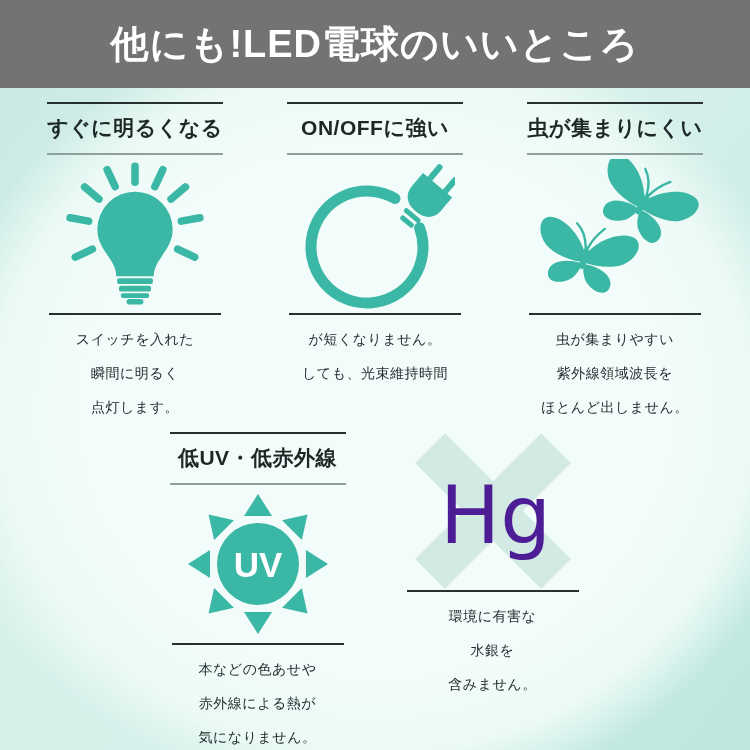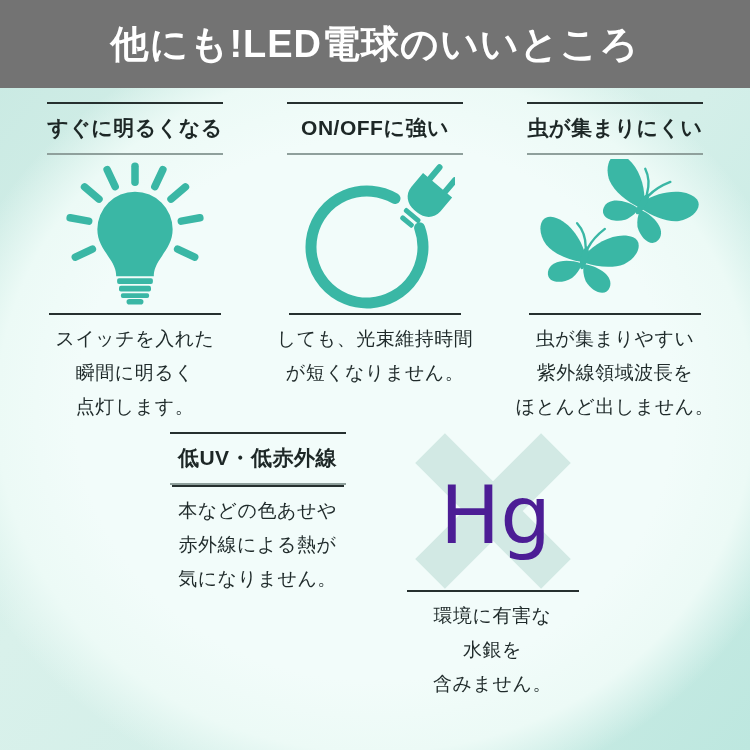--- a/index.html
+++ b/index.html
@@ -29,21 +29,21 @@
     width:176px;text-align:center;
     border-top:2px solid #26302f;border-bottom:2px solid #8fa09c;
     padding:10px 0 11px;
     font-size:21px;font-weight:600;color:#1d2726;letter-spacing:0.5px;white-space:nowrap;
   }
   .icon-wrap{
     height:158px;display:flex;align-items:center;justify-content:center;width:100%;
   }
   .rule{width:172px;border-top:2px solid #26302f;}
   .desc{
-    margin-top:7px;text-align:center;font-size:19px;line-height:34px;
+    margin-top:7px;text-align:center;font-size:14px;line-height:34px;
     color:#1f2a2a;letter-spacing:0.5px;white-space:nowrap;
   }
   
   .hg-icon{position:relative;width:160px;height:150px;display:flex;align-items:center;justify-content:center;}
   .hg-cross{position:absolute;left:50%;top:50%;width:0;height:0;}
   .hg-cross::before,.hg-cross::after{
     content:"";position:absolute;left:0;top:0;width:178px;height:42px;background:#d2e9e4;
   }
   .hg-cross::before{transform:translate(-50%,-50%) rotate(45deg);}
   .hg-cross::after{transform:translate(-50%,-50%) rotate(-45deg);}
@@ -105,22 +105,22 @@
             <rect x="-13" y="-36" width="6" height="22" rx="3"></rect>
             <rect x="7" y="-36" width="6" height="22" rx="3"></rect>
             <path d="M-19 -18 H19 V0 C19 10 11 16 2 16 H-2 C-11 16 -19 10 -19 0 Z"></path>
             <rect x="-10" y="19" width="20" height="5" rx="2"></rect>
             <rect x="-8" y="27" width="16" height="5" rx="2"></rect>
           </g>
         </svg>
       </div>
       <div class="rule"></div>
       <div class="desc">
+        <div>が短くなりません。</div>
         <div>しても、光束維持時間</div>
-        <div>が短くなりません。</div>
       </div>
     </div>
 
     <div class="feature">
       <div class="title-box">虫が集まりにくい</div>
       <div class="icon-wrap">
         <svg width="170" height="150" viewBox="0 0 170 150" fill="none">
           <defs>
             <g id="bfw" fill="#3ab7a5">
               <path d="M0 -4 C 6 -16 22 -30 36 -28 C 46 -26 44 -12 34 -4 C 26 2 12 4 2 3 Z"></path>
@@ -145,20 +145,38 @@
         <div>ほとんど出しません。</div>
       </div>
     </div>
 
   </section>
 
   <section class="row row-bottom">
 
     <div class="feature">
       <div class="title-box">低UV・低赤外線</div>
+      <div class="icon-wrap">
+        <svg width="150" height="150" viewBox="0 0 150 150">
+          <g fill="#3ab7a5">
+            <g id="uvrays">
+              <polygon points="75,5 61,27 89,27"></polygon>
+            </g>
+            <use href="#uvrays" transform="rotate(45 75 75)"></use>
+            <use href="#uvrays" transform="rotate(90 75 75)"></use>
+            <use href="#uvrays" transform="rotate(135 75 75)"></use>
+            <use href="#uvrays" transform="rotate(180 75 75)"></use>
+            <use href="#uvrays" transform="rotate(225 75 75)"></use>
+            <use href="#uvrays" transform="rotate(270 75 75)"></use>
+            <use href="#uvrays" transform="rotate(315 75 75)"></use>
+            <circle cx="75" cy="75" r="41"></circle>
+          </g>
+          <text x="75" y="88" text-anchor="middle" font-size="35" font-weight="bold" fill="#ffffff">UV</text>
+        </svg>
+      </div>
       <div class="rule"></div>
       <div class="desc">
         <div>本などの色あせや</div>
         <div>赤外線による熱が</div>
         <div>気になりません。</div>
       </div>
     </div>
 
     <div class="feature">
       <div class="icon-wrap">

